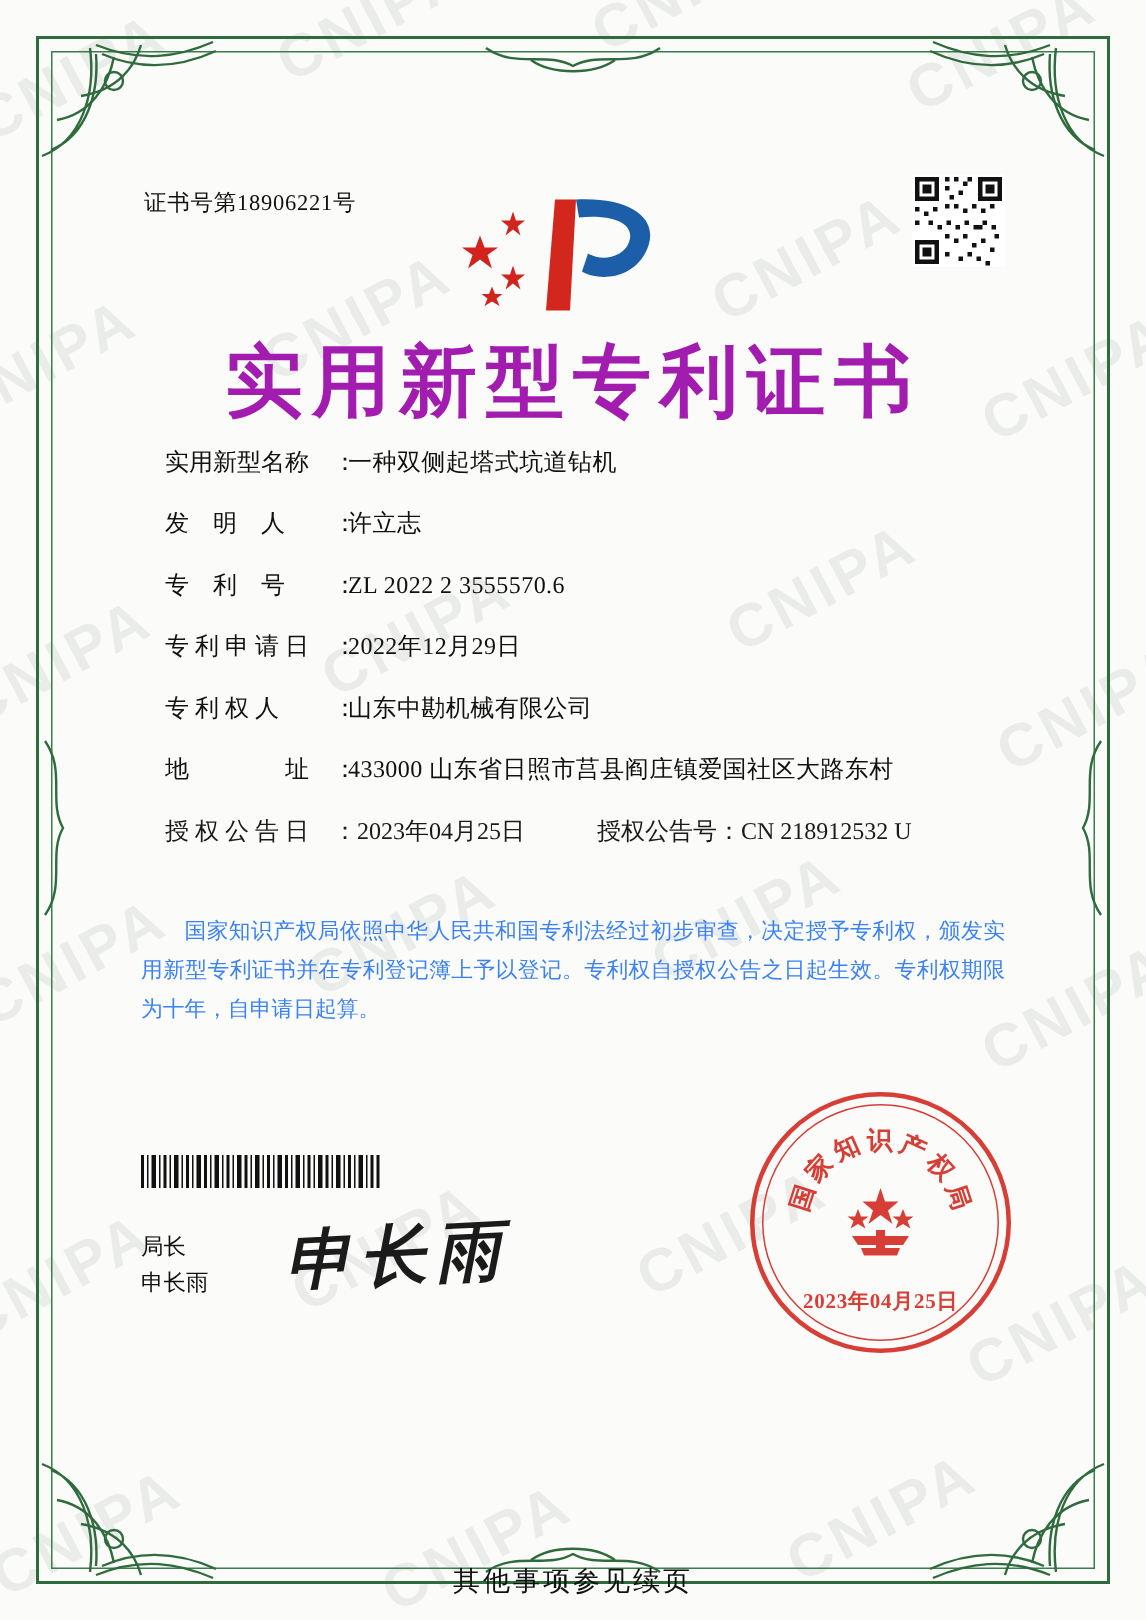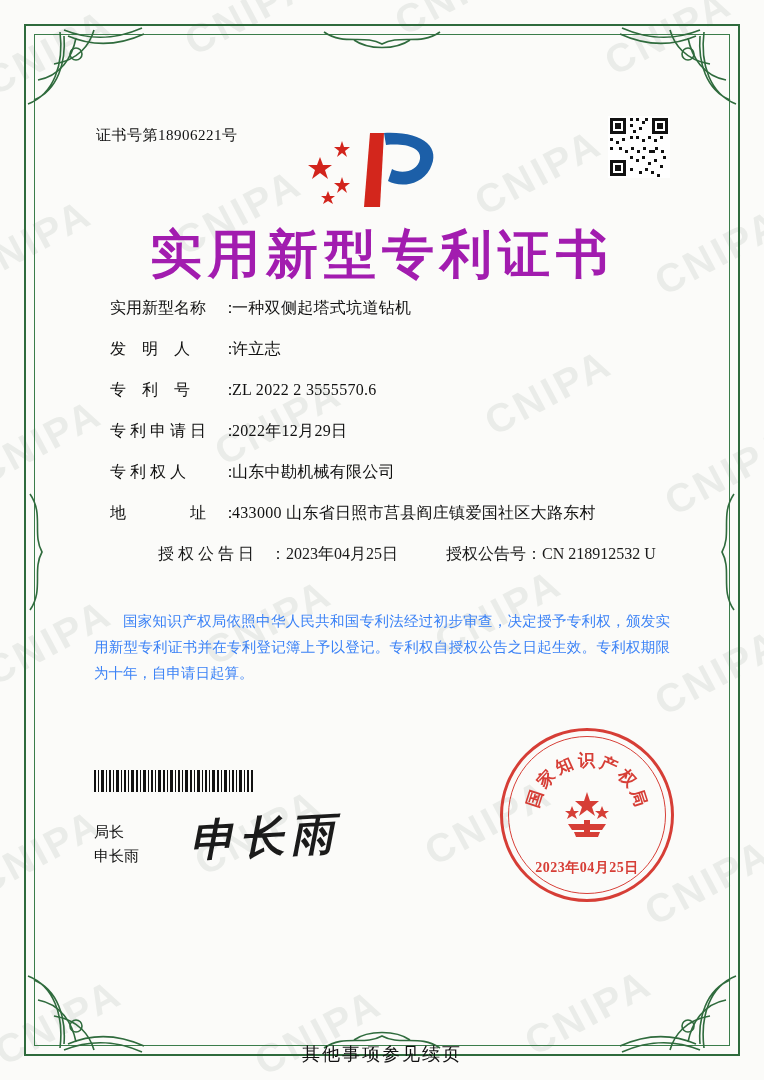--- a/index.html
+++ b/index.html
@@ -465,21 +465,21 @@
       </div>
 
       <div class="field">
         <span class="label">地　　　　址</span>
         <span class="colon">：</span>
         <span class="value">433000 山东省日照市莒县阎庄镇爱国社区大路东村</span>
       </div>
 
       <div class="field-row2">
         <span class="seg">
-          <span class="label" style="width:112px;flex:0 0 112px;margin-left:48px;">授 权 公 告 日</span>
+          <span class="label" style="width:112px;flex:0 0 112px;">授 权 公 告 日</span>
           <span class="colon">：</span>
           <span class="value">2023年04月25日</span>
         </span>
         <span class="seg second">
           <span class="label">授权公告号</span>
           <span class="colon">：</span>
           <span class="value">CN 218912532 U</span>
         </span>
       </div>
 

